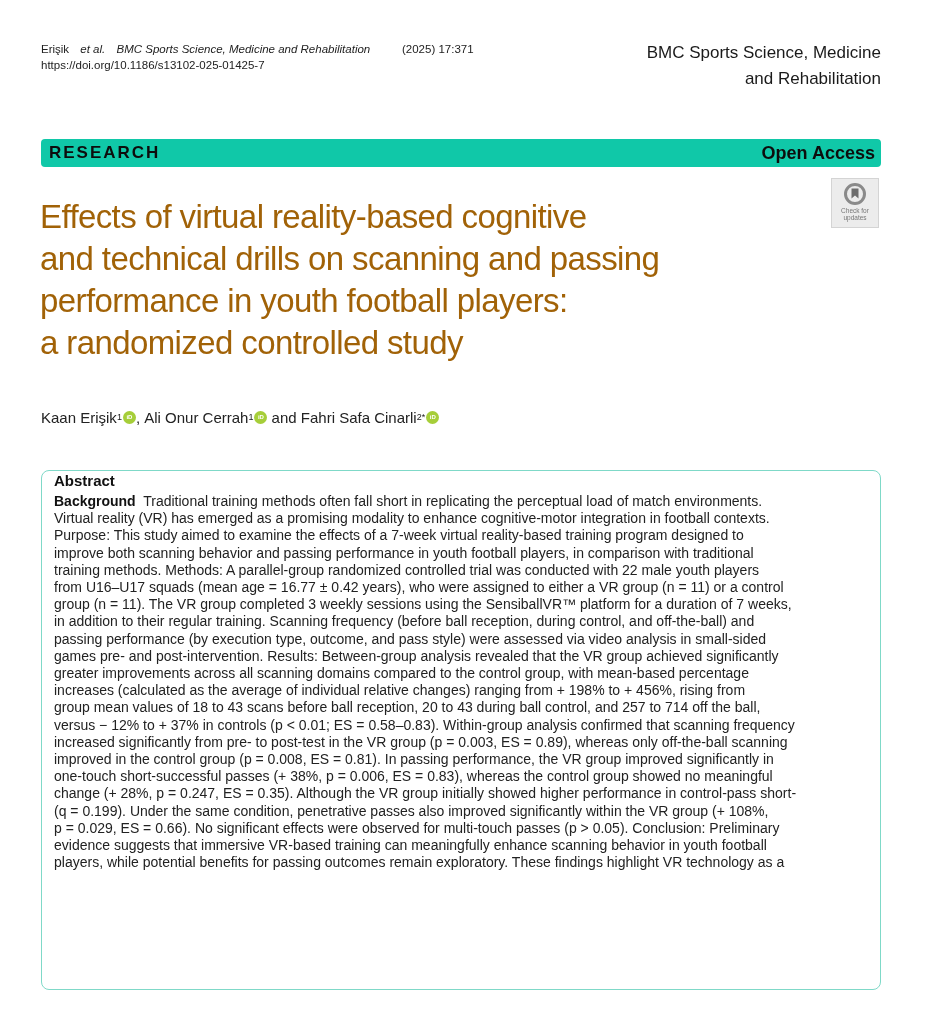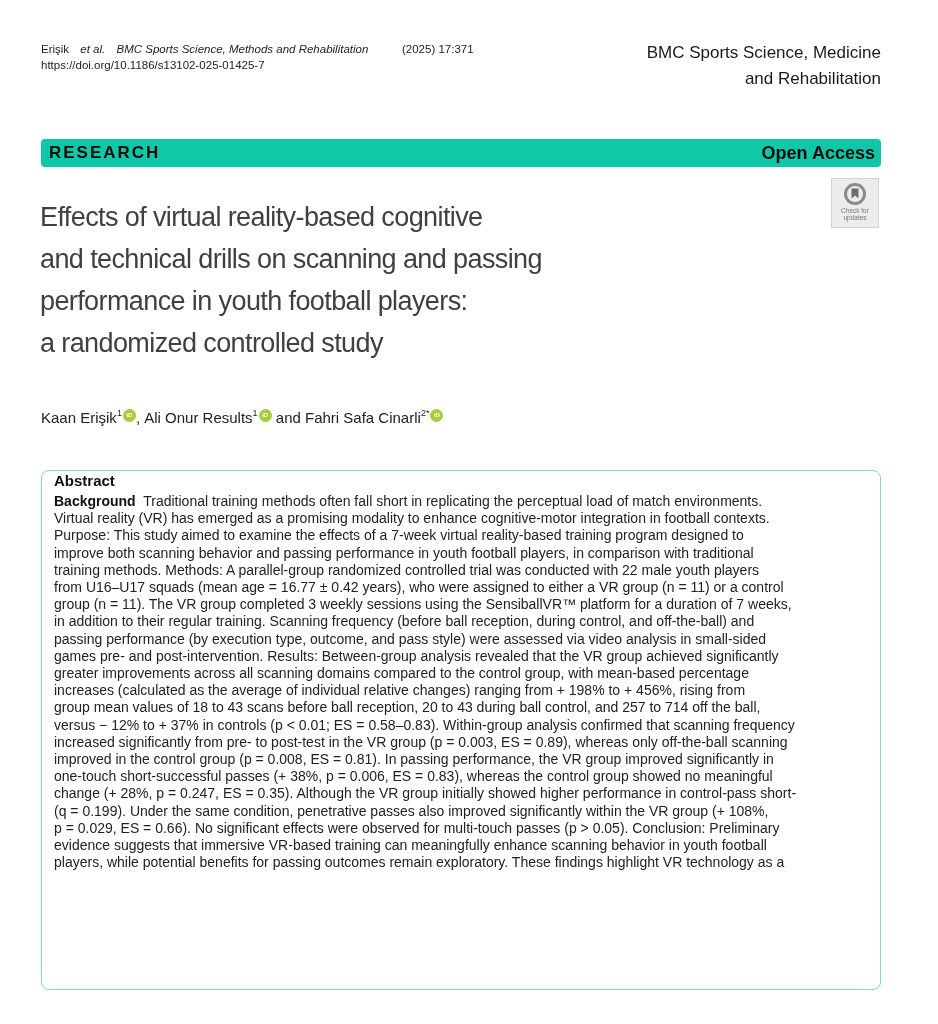--- a/index.html
+++ b/index.html
@@ -32,26 +32,26 @@
     }
     .crossmark {
       position: absolute; left: 831px; top: 178px; width: 48px; height: 50px;
       background: #ececec; border: 1px solid #d4d4d4; box-sizing: border-box;
       display: flex; flex-direction: column; align-items: center; justify-content: flex-start;
       padding-top: 4px;
     }
     .crossmark .cm-label { font-size: 6.5px; line-height: 7px; color: #777; text-align: center; margin-top: 2px; }
     .title {
       position: absolute; left: 40px; top: 196px; width: 760px;
-      font-size: 27px; line-height: 42px; color: #404040; letter-spacing: -0.6px;
+      font-size: 33px; line-height: 42px; color: #a16207; letter-spacing: -0.6px;
     }
     .title .t-line { display: block; white-space: nowrap; }
     .authors {
       position: absolute; left: 41px; top: 409px; font-size: 15px; color: #222; white-space: nowrap;
-      display: flex; align-items: flex-start;
+      display: flex; align-items: center;
     }
     .authors sup { font-size: 9px; position: relative; top: -1px; }
     .orcid {
       display: inline-block; width: 13px; height: 13px; border-radius: 50%;
       background: #a6ce39; color: #fff; font-size: 6px; font-weight: bold;
       line-height: 13px; text-align: center; margin-left: 1px; vertical-align: middle;
     }
     .abstract-box {
       position: absolute; left: 41px; top: 470px; width: 840px; height: 520px;
       border: 1.5px solid #7fd9c8; border-radius: 8px; box-sizing: border-box;
@@ -60,21 +60,21 @@
     .abstract-heading { font-weight: bold; font-size: 15px; line-height: 20px; color: #111; margin-bottom: 2px; }
     .abstract-body { font-size: 14px; line-height: 17.2px; color: #222; }
     .abstract-body .a-line { display: block; white-space: nowrap; }
     .abstract-body .lead { font-weight: bold; color: #111; }
   </style>
 </head>
 <body>
 
 <div class="header-left">
   <div class="cite-row">
-    <span>Erişik</span>&nbsp;<span class="journal-it">et al.</span>&nbsp;<span class="journal-it">BMC Sports Science, Methods and Rehabilitation</span>
+    <span>Erişik</span>&nbsp;<span class="journal-it">et al.</span>&nbsp;<span class="journal-it">BMC Sports Science, Medicine and Rehabilitation</span>
   </div>
   <span class="vol">(2025) 17:371</span>
   <div>https://doi.org/10.1186/s13102-025-01425-7</div>
 </div>
 
 <div class="header-right">
   <div>BMC Sports Science, Medicine</div>
   <div>and Rehabilitation</div>
 </div>
 
@@ -99,21 +99,21 @@
   <span class="t-line">and technical drills on scanning and passing</span>
   <span class="t-line">performance in youth football players:</span>
   <span class="t-line">a randomized controlled study</span>
 </h1>
 
 <div class="authors">
   <span>Kaan Erişik</span>
     <sup>1</sup>
   <span class="orcid">iD</span>
   <span style="white-space:pre">, </span>
-  <span>Ali Onur Results</span>
+  <span>Ali Onur Cerrah</span>
     <sup>1</sup>
   <span class="orcid">iD</span>
   <span style="white-space:pre"> and </span>
   <span>Fahri Safa Cinarli</span>
     <sup>2*</sup>
   <span class="orcid">iD</span>
 </div>
 
 <div class="abstract-box">
   <div class="abstract-heading">Abstract</div>

